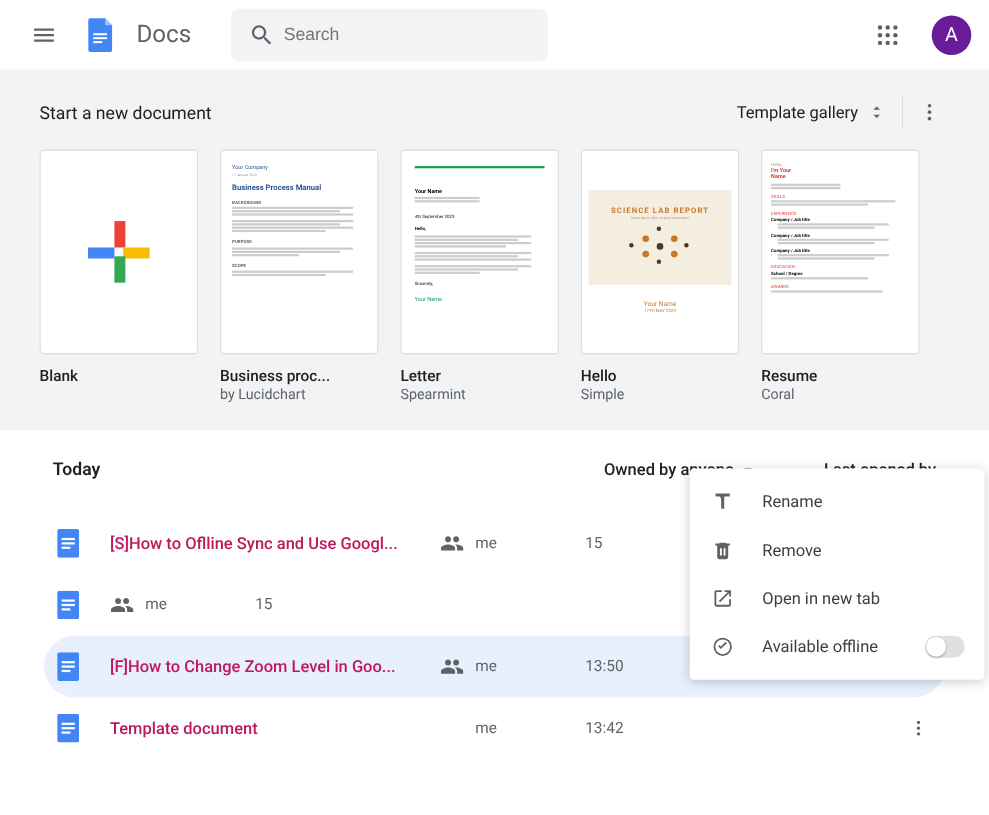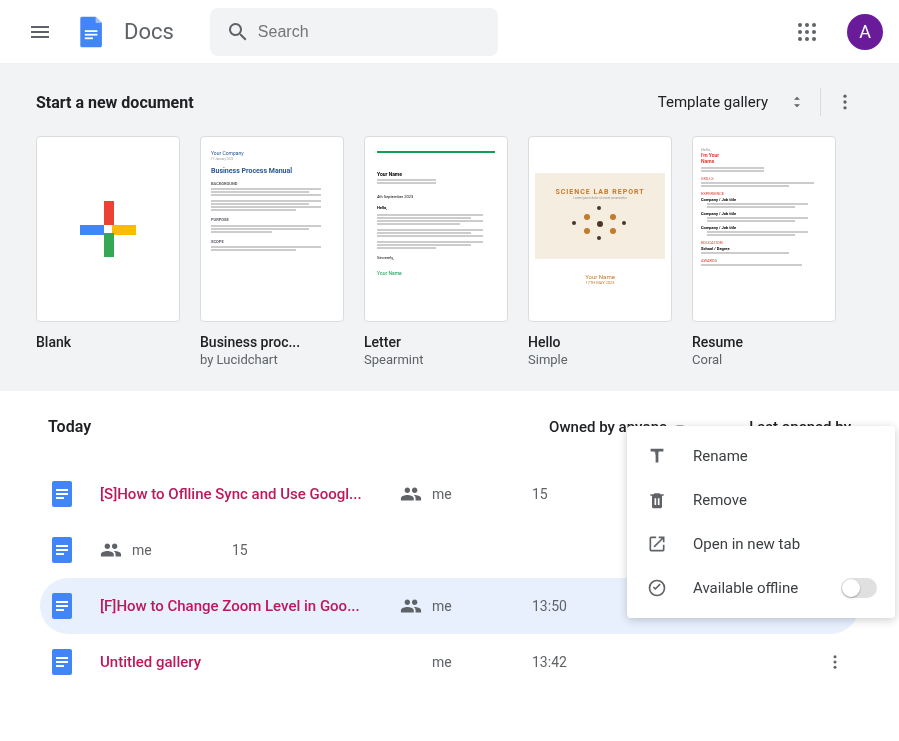--- a/index.html
+++ b/index.html
@@ -14,22 +14,22 @@
 .search-box { flex: 1; max-width: 540px; height: 48px; background: #f1f3f4; border-radius: 8px; display: flex; align-items: center; padding: 0 8px; }
 .search-box .search-icon { width: 40px; height: 40px; display: flex; align-items: center; justify-content: center; color: #5f6368; }
 .search-input { border: none; background: transparent; font-size: 16px; color: #5f6368; outline: none; flex: 1; }
 .spacer { flex: 1; }
 .apps-btn { width: 40px; height: 40px; display: flex; align-items: center; justify-content: center; cursor: pointer; border-radius: 50%; color: #5f6368; }
 .avatar { width: 36px; height: 36px; border-radius: 50%; background: #6a1b9a; color: #fff; display: flex; align-items: center; justify-content: center; font-size: 18px; margin-left: 12px; cursor: pointer; }
 
 
 .template-section { background: #f1f3f4; padding: 20px 36px 24px; }
 .template-head { display: flex; align-items: center; margin-bottom: 16px; }
-.template-head h2 { font-size: 16px; font-weight: 700; color: #202124; }
-.template-gallery { margin-left: auto; display: flex; align-items: flex-start; gap: 20px; color: #202124; cursor: pointer; }
+.template-head h2 { font-size: 16px; font-weight: 400; color: #202124; }
+.template-gallery { margin-left: auto; display: flex; align-items: flex-start; gap: 8px; color: #202124; cursor: pointer; }
 .template-gallery span { font-size: 15px; }
 .unfold-icon { color: #5f6368; }
 .divider { width: 1px; height: 28px; background: #dadce0; margin-left: 14px; }
 .more-btn { width: 36px; height: 36px; display: flex; align-items: center; justify-content: center; cursor: pointer; border-radius: 50%; color: #5f6368; margin-left: 6px; }
 .templates { display: flex; gap: 20px; }
 .template { cursor: pointer; }
 .template-thumb { width: 144px; height: 186px; background: #fff; border: 1px solid #dadce0; border-radius: 4px; position: relative; overflow: hidden; }
 .template-name { font-size: 14px; color: #202124; margin-top: 12px; font-weight: 500; white-space: nowrap; overflow: hidden; text-overflow: ellipsis; max-width: 144px; }
 .template-sub { font-size: 13px; color: #5f6368; margin-top: 2px; }
 
@@ -351,21 +351,21 @@
 
   <div class="doc-row">
     <div class="doc-icon">
         <svg width="20" height="26" viewBox="0 0 20 26">
           <rect width="20" height="26" rx="2" fill="#4285f4"></rect>
           <rect x="4" y="8" width="12" height="2" fill="#fff"></rect>
           <rect x="4" y="12" width="12" height="2" fill="#fff"></rect>
           <rect x="4" y="16" width="8" height="2" fill="#fff"></rect>
         </svg>
       </div>
-    <div class="doc-title">Untitled gallery</div>
+    <div class="doc-title">Template document</div>
     <div style="width:32px;"></div>
     <div class="owner">me</div>
     <div class="time">13:42</div>
     <div class="row-more">
         <svg width="18" height="18" viewBox="0 0 24 24">
           <circle cx="12" cy="5" r="2" fill="#5f6368"></circle>
           <circle cx="12" cy="12" r="2" fill="#5f6368"></circle>
           <circle cx="12" cy="19" r="2" fill="#5f6368"></circle>
         </svg>
       </div>

